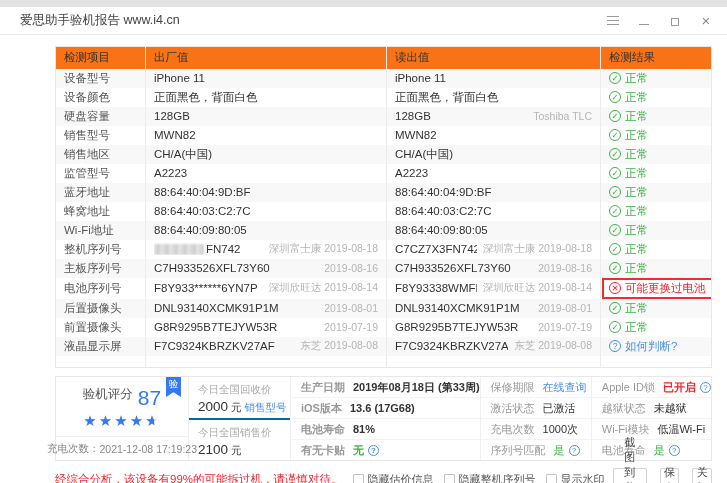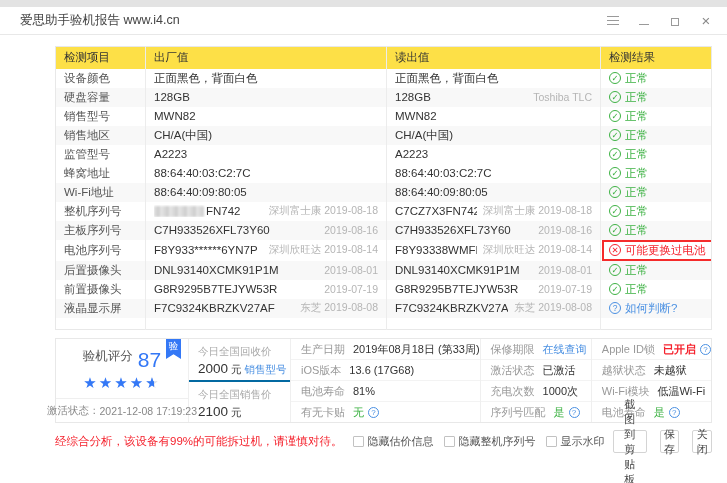--- a/index.html
+++ b/index.html
@@ -14,21 +14,21 @@
   .wc { color:#8a8a8a; font-size:13px; line-height:1; cursor:default; display:inline-flex; align-items:center; justify-content:center; width:14px; height:14px; }
   .ic-menu { width:12px; height:9px; border-top:1.5px solid #9a9a9a;
     border-bottom:1.5px solid #9a9a9a; position:relative; }
   .ic-menu::after { content:""; position:absolute; left:0; right:0; top:2.6px; border-top:1.5px solid #9a9a9a; }
   .ic-min { width:10px; border-top:1.5px solid #9a9a9a; margin-top:8px; }
   .ic-restore { width:8px; height:8px; border:1.2px solid #9a9a9a; position:relative; background:#fff; margin-top:2px; }
   .ic-restore::before { content:""; position:absolute; left:2px; top:-4px; width:8px; height:8px; border:1.2px solid #9a9a9a; z-index:-1; }
   
   .content { padding:11px 15px 0 55px; }
   table.report { width:100%; border-collapse:collapse; border:1px solid #e8e8e8; table-layout:fixed; }
-  table.report th { height:22px; background:#fde047; font-weight:normal; font-size:11.5px;
+  table.report th { height:22px; background:#f97316; font-weight:normal; font-size:11.5px;
     color:#333; text-align:left; padding:0 8px; border-left:1px solid #ececec;margin-top:37px; }
   table.report td { height:19px; font-size:11.5px; padding:0 8px; border-left:1px solid #ececec;
     white-space:nowrap; overflow:hidden; }
   table.report th:first-child, table.report td:first-child { border-left:none; }
   tr.stripe td { background:#f8f8f8; }
   td.c-label { color:#555; }
   .cell-flex { display:flex; align-items:center; }
   .cell-main { flex:1; color:#333; overflow:hidden; }
   .cell-note { color:#b5b5b5; font-size:10.5px; margin-left:6px; }
   .blur-chip { display:inline-block; width:50px; height:11px; vertical-align:-2px; margin-right:2px;
@@ -62,21 +62,21 @@
     justify-content:center; font-size:10.5px; color:#888; white-space:nowrap; }
   .price-col { width:102px; display:flex; flex-direction:column; }
   .price-cell { flex:1; padding:6px 0 0 9px; }
   .price-cell + .price-cell { border-top:2px solid #0369a1; }
   .price-label { font-size:10.5px; color:#aaa; }
   .price-line { margin-top:2px; white-space:nowrap; }
   .price-value { font-size:13.5px; color:#333; }
   .price-unit { font-size:10.5px; color:#333; }
   .price-link { font-size:10.5px; color:#4a90e2; cursor:pointer; }
   .info-col { display:flex; flex-direction:column; }
-  .info-col.w1 { flex:1.45; } .info-col.w2 { flex:1.1; } .info-col.w3 { flex:1.0; }
+  .info-col.w1 { flex:1.45;font-weight:bold; } .info-col.w2 { flex:1.1; } .info-col.w3 { flex:1.0; }
   .info-row { flex:1; display:flex; align-items:center; padding-left:10px; white-space:nowrap; overflow:hidden; }
   .info-row + .info-row { border-top:1px solid #f3f3f3; }
   .info-label { color:#999; margin-right:8px; font-size:11px; }
   .info-value { color:#333; font-size:11px; }
   .tone-green { color:#3eb244; } .tone-red { color:#f5222d;font-weight:bold; } .tone-link { color:#4a90e2; cursor:pointer; }
   .help-ico { display:inline-flex; width:11px; height:11px; border-radius:50%; border:1px solid #4a90e2;
     color:#4a90e2; font-size:8px; align-items:center; justify-content:center; margin-left:4px; cursor:pointer; }
   
   .footer { display:flex; align-items:center; margin-top:7px; padding:0 15px 0 55px; }
   .warning { color:#f5222d; font-size:11.5px; flex:1; white-space:nowrap; }
@@ -112,20 +112,37 @@
   <table class="report">
     <thead>
       <tr>
         <th style="width:90px">检测项目</th>
         <th style="width:241px">出厂值</th>
         <th style="width:214px">读出值</th>
         <th>检测结果</th>
       </tr>
     </thead>
     <tbody id="rows">
+        <tr class="stripe">
+          <td class="c-label">设备型号</td>
+          <td>
+            <div class="cell-flex">
+              <span class="cell-main">iPhone 11</span>
+            </div>
+          </td>
+          <td>
+            <div class="cell-flex">
+              <span class="cell-main">iPhone 11</span>
+            </div>
+          </td>
+          <td><span class="result res-normal">
+              <span class="r-ico">✓</span>
+              <span>正常</span>
+            </span></td>
+        </tr>
         <tr>
           <td class="c-label">设备颜色</td>
           <td>
             <div class="cell-flex">
               <span class="cell-main">正面黑色，背面白色</span>
             </div>
           </td>
           <td>
             <div class="cell-flex">
               <span class="cell-main">正面黑色，背面白色</span>
@@ -191,20 +208,37 @@
         <tr>
           <td class="c-label">监管型号</td>
           <td>
             <div class="cell-flex">
               <span class="cell-main">A2223</span>
             </div>
           </td>
           <td>
             <div class="cell-flex">
               <span class="cell-main">A2223</span>
+            </div>
+          </td>
+          <td><span class="result res-normal">
+              <span class="r-ico">✓</span>
+              <span>正常</span>
+            </span></td>
+        </tr>
+        <tr class="stripe">
+          <td class="c-label">蓝牙地址</td>
+          <td>
+            <div class="cell-flex">
+              <span class="cell-main">88:64:40:04:9D:BF</span>
+            </div>
+          </td>
+          <td>
+            <div class="cell-flex">
+              <span class="cell-main">88:64:40:04:9D:BF</span>
             </div>
           </td>
           <td><span class="result res-normal">
               <span class="r-ico">✓</span>
               <span>正常</span>
             </span></td>
         </tr>
         <tr>
           <td class="c-label">蜂窝地址</td>
           <td>
@@ -366,21 +400,21 @@
     <div class="s-col score-col">
       <div class="score-badge">验</div>
       <div class="score-top">
         <div class="score-line">
           <span class="score-label">验机评分</span>
           <span class="score-value">87</span>
         </div>
         <div class="stars" id="stars"><span class="star">★</span><span class="star">★</span><span class="star">★</span><span class="star">★</span><span class="star half">★</span></div>
       </div>
       <div class="report-date">
-        <span>激活状态：</span>
+        <span>充电次数：</span>
         <span>2021-12-08 17:19:23</span>
       </div>
     </div>
     <div class="s-col price-col" id="prices">
         <div class="price-cell">
           <div class="price-label">今日全国回收价</div>
           <div class="price-line"><span class="price-value">2000</span><span class="price-unit"> 元 </span><span class="price-link">销售型号</span></div>
         </div>
         <div class="price-cell">
           <div class="price-label">今日全国销售价</div>

